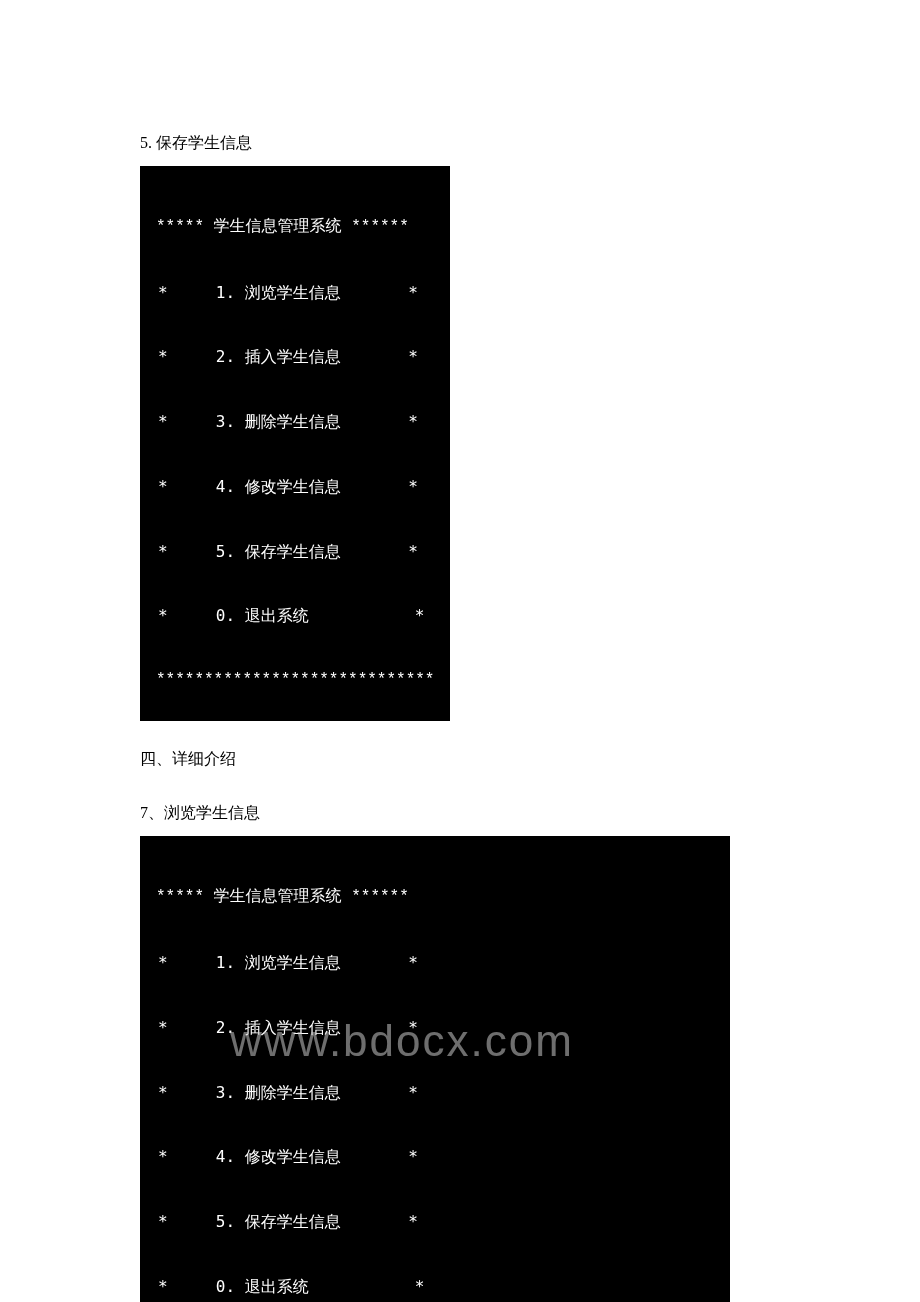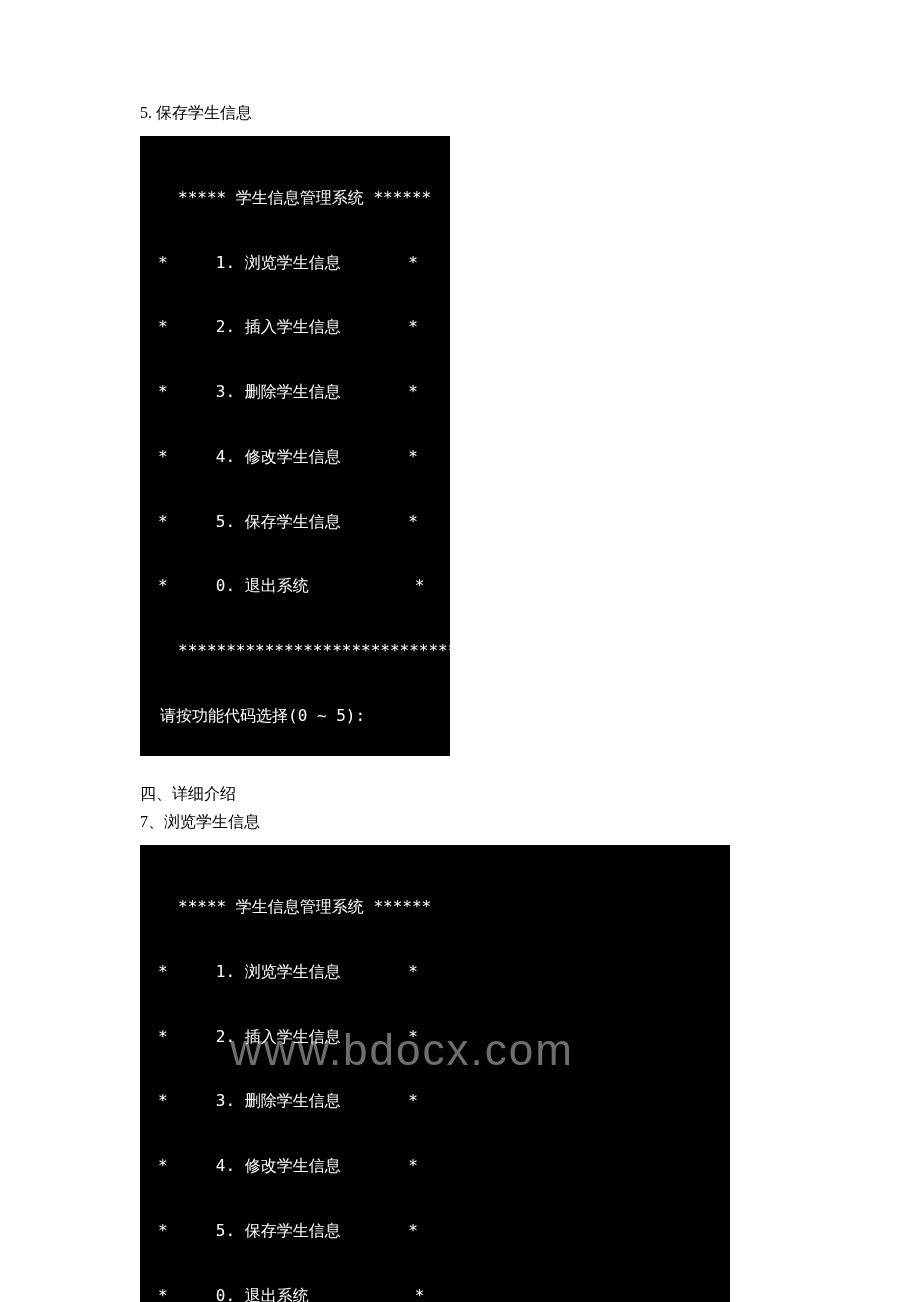--- a/index.html
+++ b/index.html
@@ -11,20 +11,21 @@
       background: #ffffff;
       font-family: "SimSun", "宋体", serif;
       width: 920px;
       padding: 100px 140px 40px 140px;
     }
     .doc-text {
       font-size: 16px;
       color: #000;
       margin-bottom: 10px;
       line-height: 1.6;
+      margin-top: 30px;
     }
     .section-heading {
       font-size: 16px;
       color: #000;
       margin-top: 28px;
       margin-bottom: 4px;
     }
     .terminal {
       background: #000000;
       color: #ffffff;
@@ -41,21 +42,22 @@
     .terminal-wide {
       width: 590px;
     }
     .menu-line {
       display: block;
     }
     .indent-menu {
       padding-left: 18px;
     }
     .star-row {
-      padding-left: 38px;
+      padding-left: 16px;
+      font-family: Liberation Mono, monospace;
     }
     .prompt-line {
       padding-left: 20px;
     }
     .watermark {
       position: absolute;
       color: rgba(200,200,200,0.55);
       font-size: 44px;
       font-family: Arial, sans-serif;
       letter-spacing: 2px;
@@ -73,21 +75,20 @@
 
 <div class="terminal terminal-narrow">
   <span class="menu-line star-row">***** 学生信息管理系统 ******</span>
   <span class="menu-line indent-menu">*     1. 浏览学生信息       *</span>
   <span class="menu-line indent-menu">*     2. 插入学生信息       *</span>
   <span class="menu-line indent-menu">*     3. 删除学生信息       *</span>
   <span class="menu-line indent-menu">*     4. 修改学生信息       *</span>
   <span class="menu-line indent-menu">*     5. 保存学生信息       *</span>
   <span class="menu-line indent-menu">*     0. 退出系统           *</span>
   <span class="menu-line star-row">*****************************</span>
-  <span class="menu-line prompt-line">请按功能代码选择(0 ~ 5):</span>
 </div>
 
 <div class="section-heading">四、详细介绍</div>
 
 <div class="doc-text">7、浏览学生信息</div>
 
 <div class="terminal-wrap">
 <div class="terminal terminal-wide">
   <span class="menu-line star-row">***** 学生信息管理系统 ******</span>
   <span class="menu-line indent-menu">*     1. 浏览学生信息       *</span>

